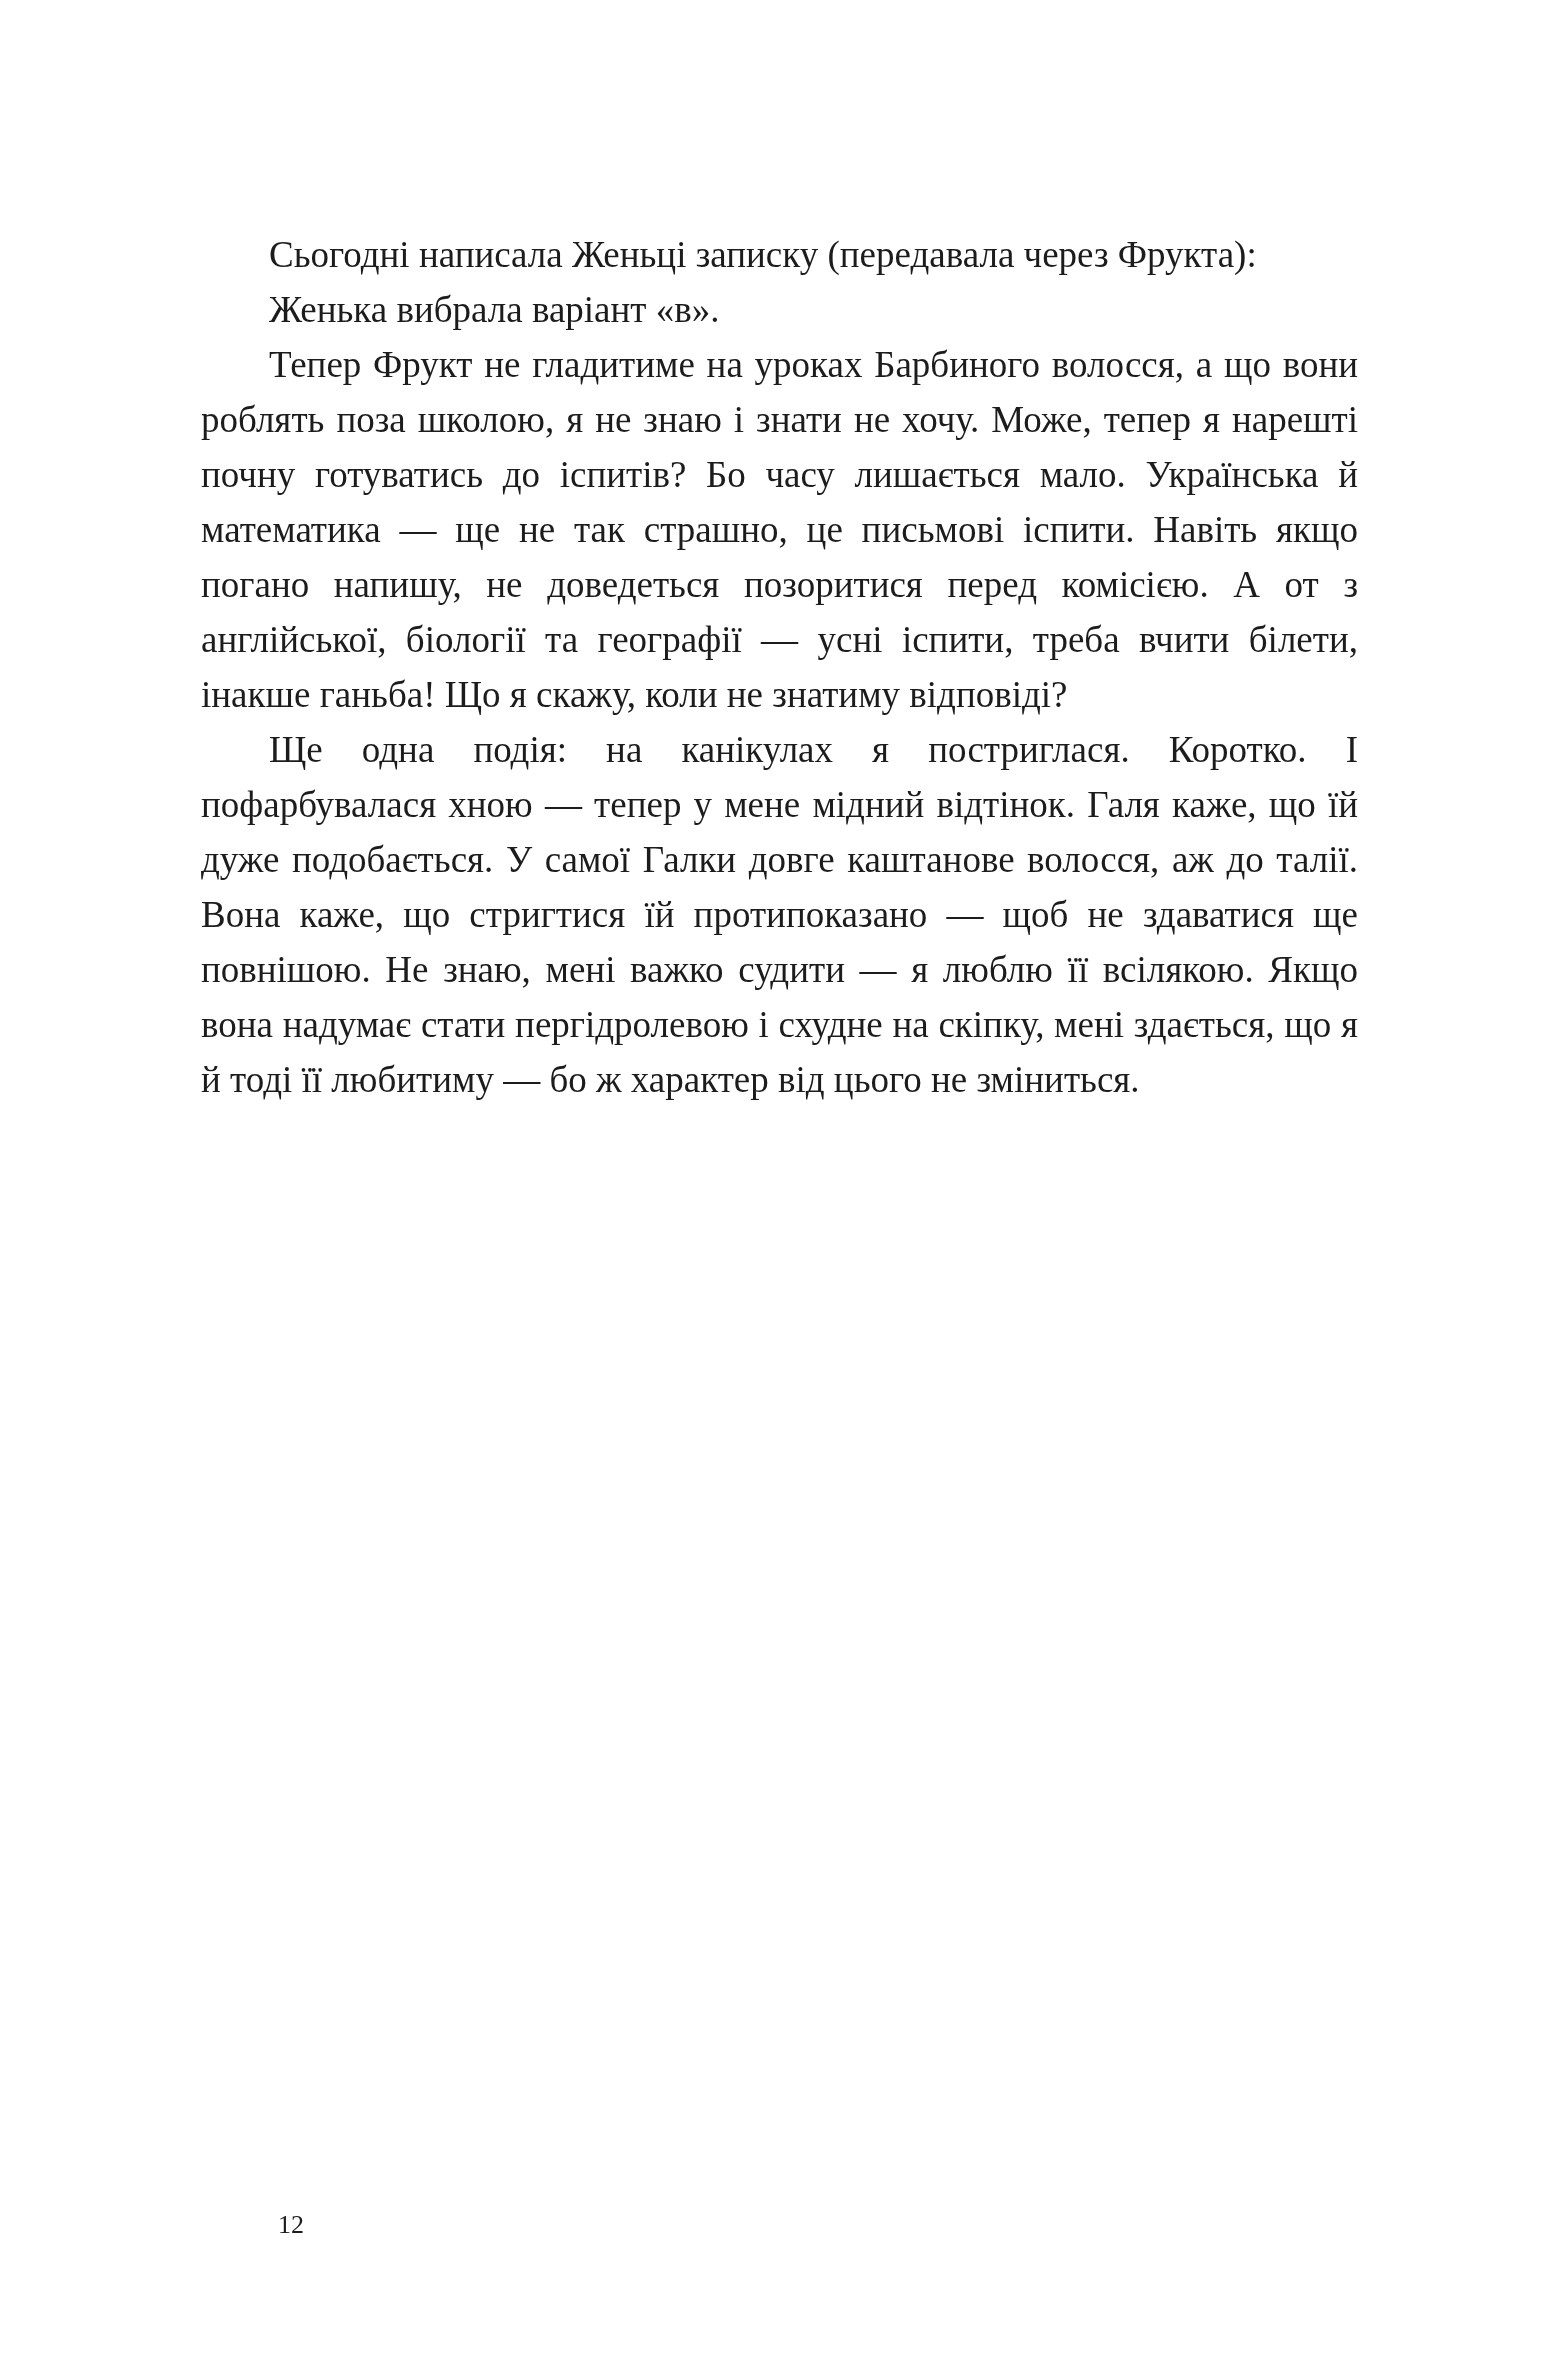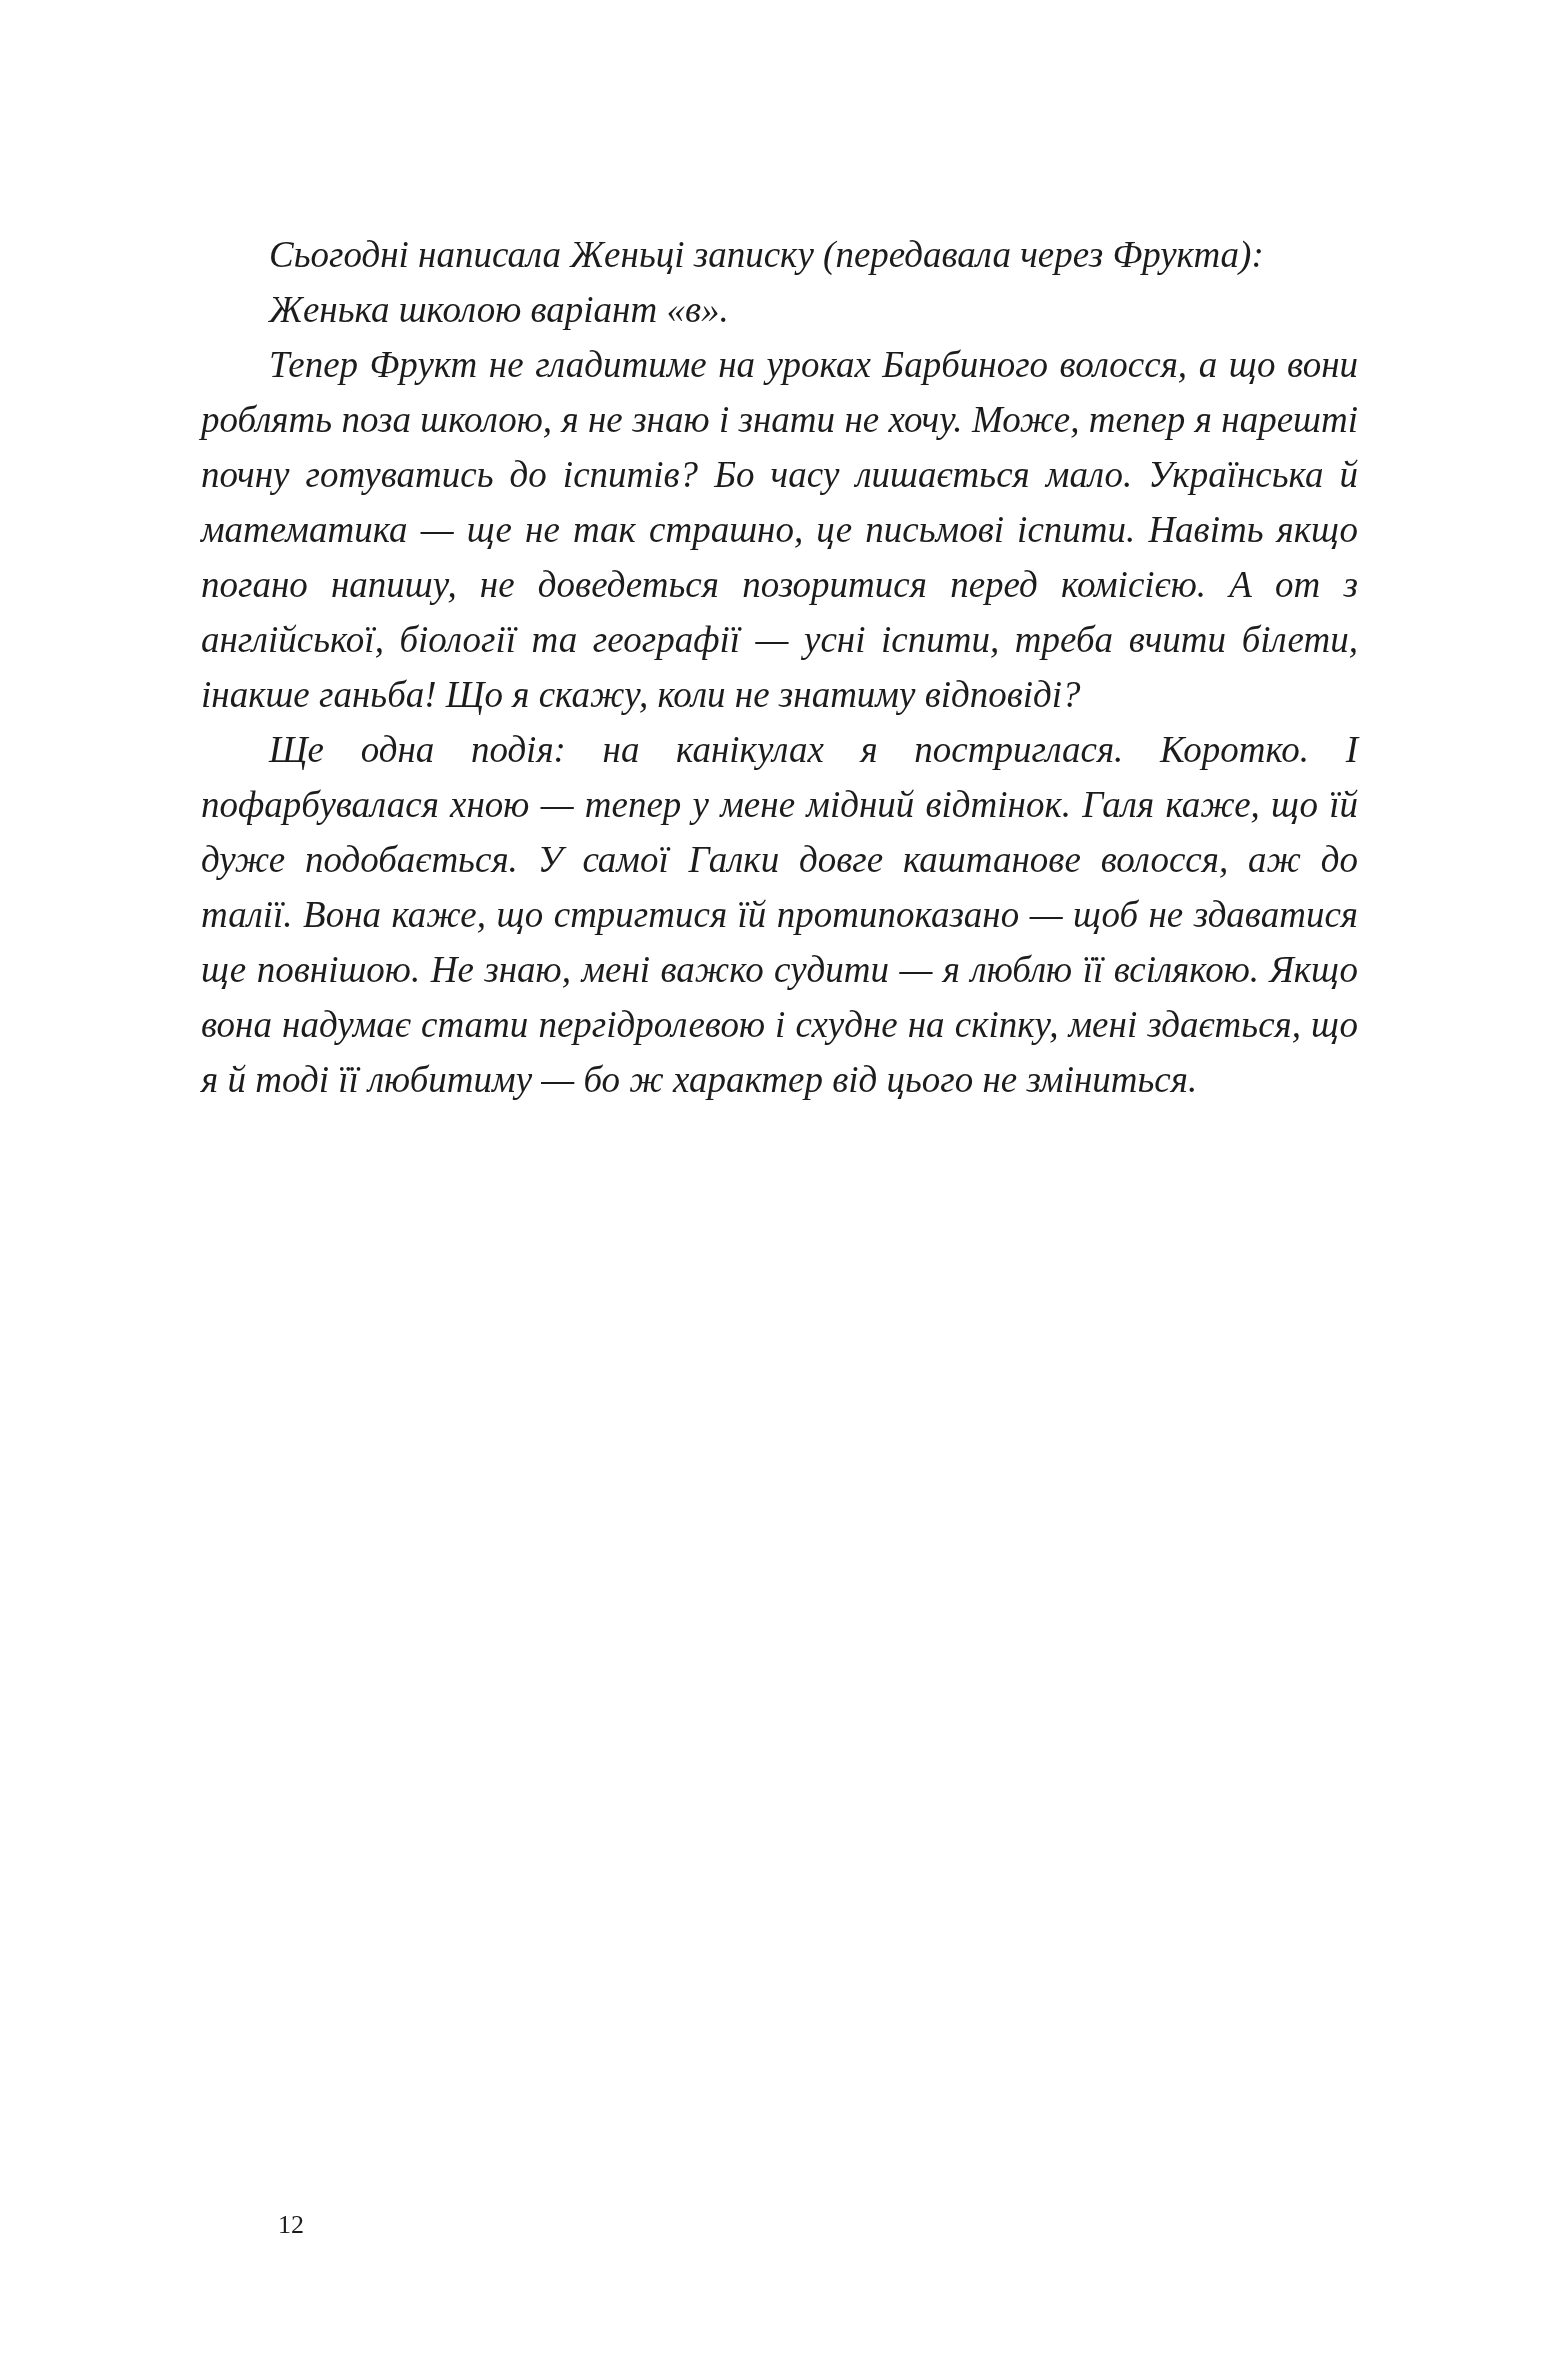--- a/index.html
+++ b/index.html
@@ -21,21 +21,20 @@
 
   p.body {
     font-size: 37px;
     line-height: 55px;
     text-align: justify;
     color: #1c1c1c;
   }
 
   p.indent {
     text-indent: 68px;
-    font-style: italic;
   }
 
   
   .note-shadow {
     margin: 27px 0 53px 64px;
     width: 1110px;
     height: 523px;
     filter: drop-shadow(0 11.3px 17.7px rgba(70,70,70,0.40)) drop-shadow(0 2.4px 5.6px rgba(0,0,0,0.22));
   }
 
@@ -76,21 +75,21 @@
   }
 </style>
 </head>
 <body>
 
 <div class="page">
 
   <p class="body indent">Сьогодні написала Женьці записку (передавала через Фрукта):</p>
 
 
-  <p class="body indent">Женька школою варіант «в».</p>
+  <p class="body indent">Женька вибрала варіант «в».</p>
 
   <p class="body indent">Тепер Фрукт не гладитиме на уроках Барбиного волосся, а що вони роблять поза школою, я не знаю і знати не хочу. Може, тепер я нарешті почну готуватись до іспитів? Бо часу лишається мало. Українська й математика — ще не так страшно, це письмові іспити. Навіть якщо погано напишу, не доведеться позоритися перед комісією. А от з англійської, біології та географії — усні іспити, треба вчити білети, інакше ганьба! Що я скажу, коли не знатиму відповіді?</p>
 
   <p class="body indent">Ще одна подія: на канікулах я постриглася. Коротко. І пофарбувалася хною — тепер у мене мідний відтінок. Галя каже, що їй дуже подобається. У самої Галки довге каштанове волосся, аж до талії. Вона каже, що стригтися їй протипоказано — щоб не здаватися ще повнішою. Не знаю, мені важко судити — я люблю її всілякою. Якщо вона надумає стати пергідролевою і схудне на скіпку, мені здається, що я й тоді її любитиму — бо ж характер від цього не зміниться.</p>
 
   <div class="page-number">12</div>
 
 </div>
 
 

